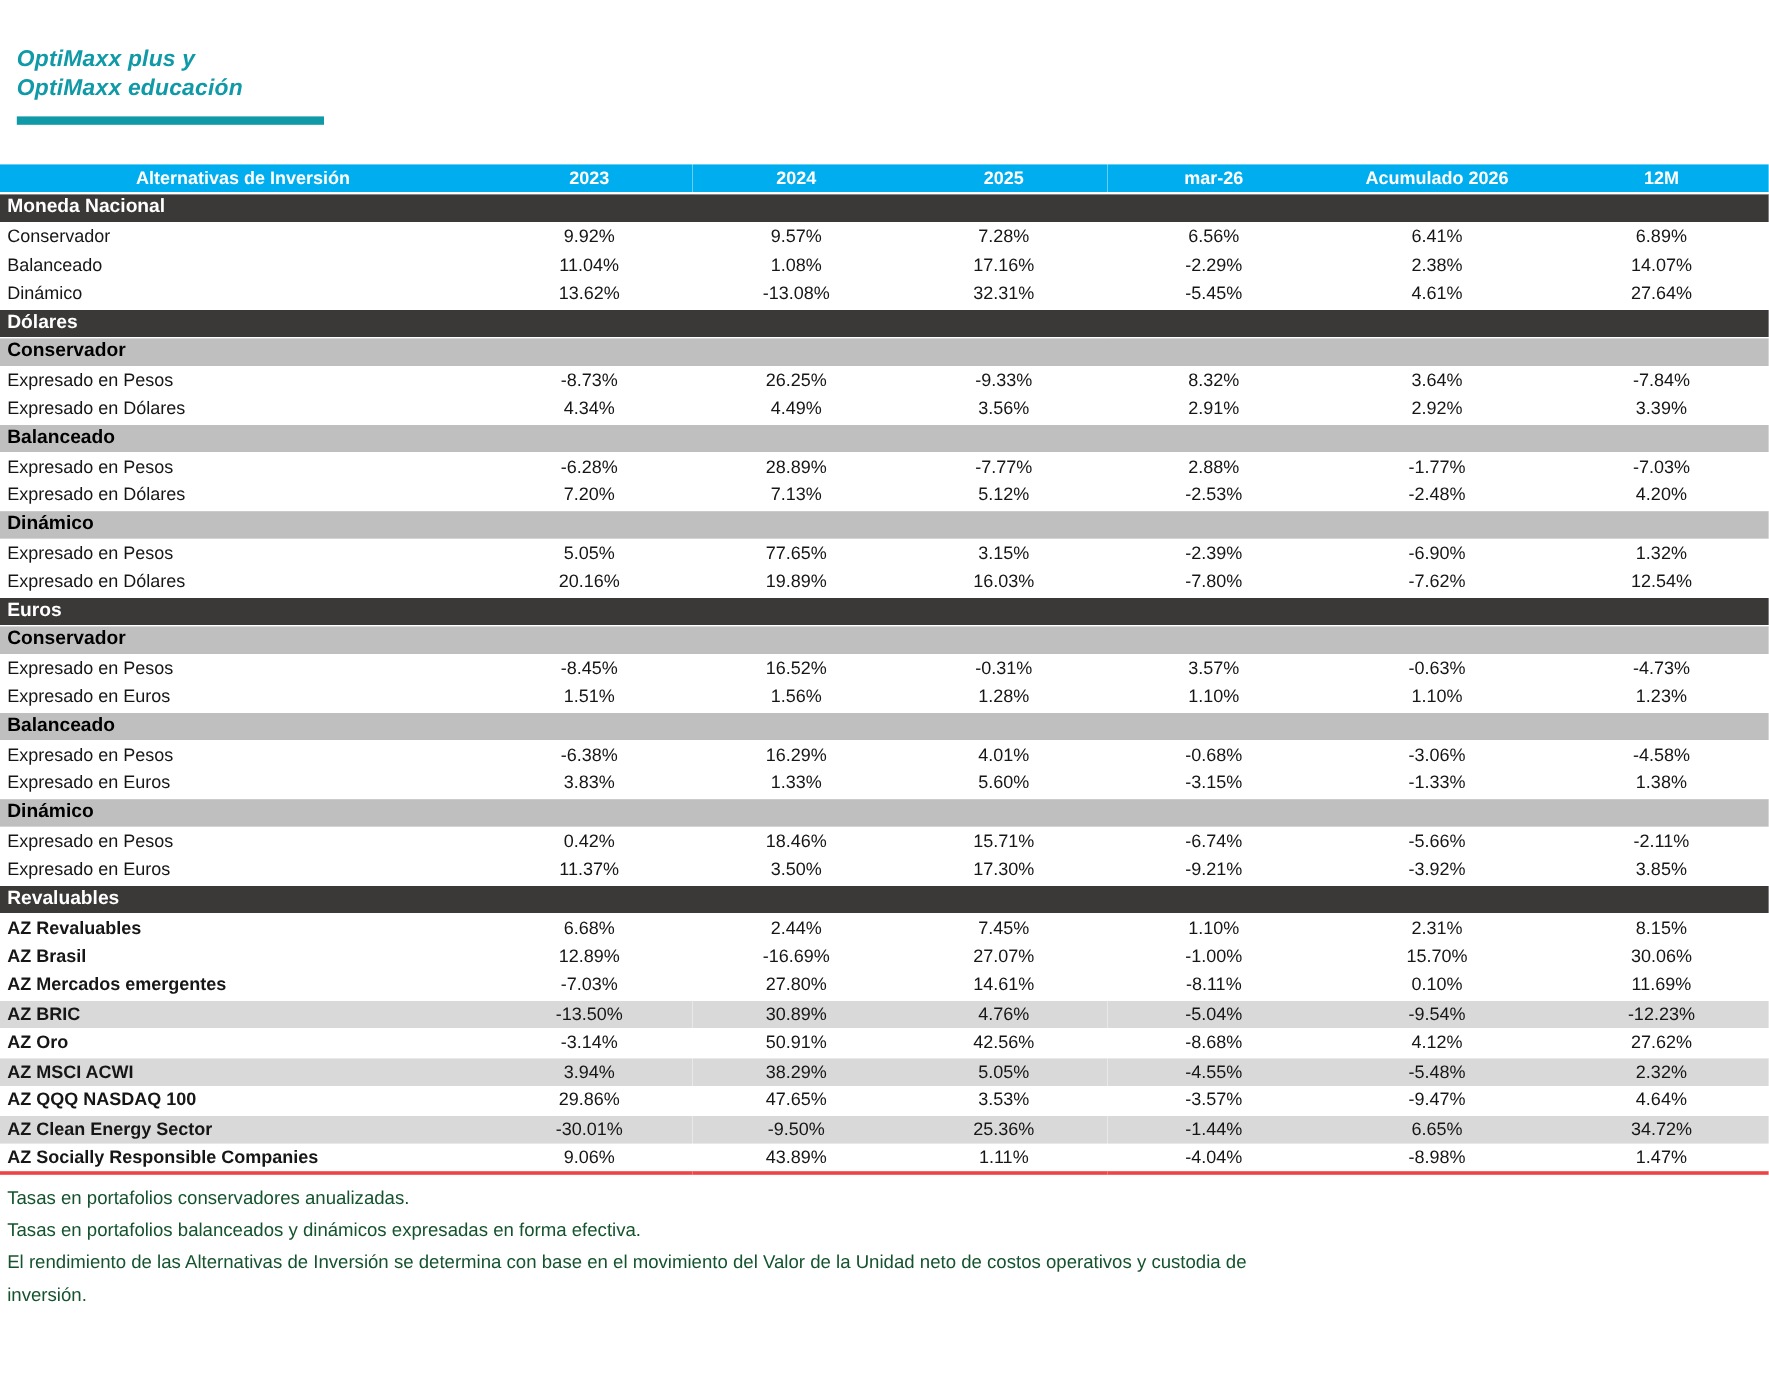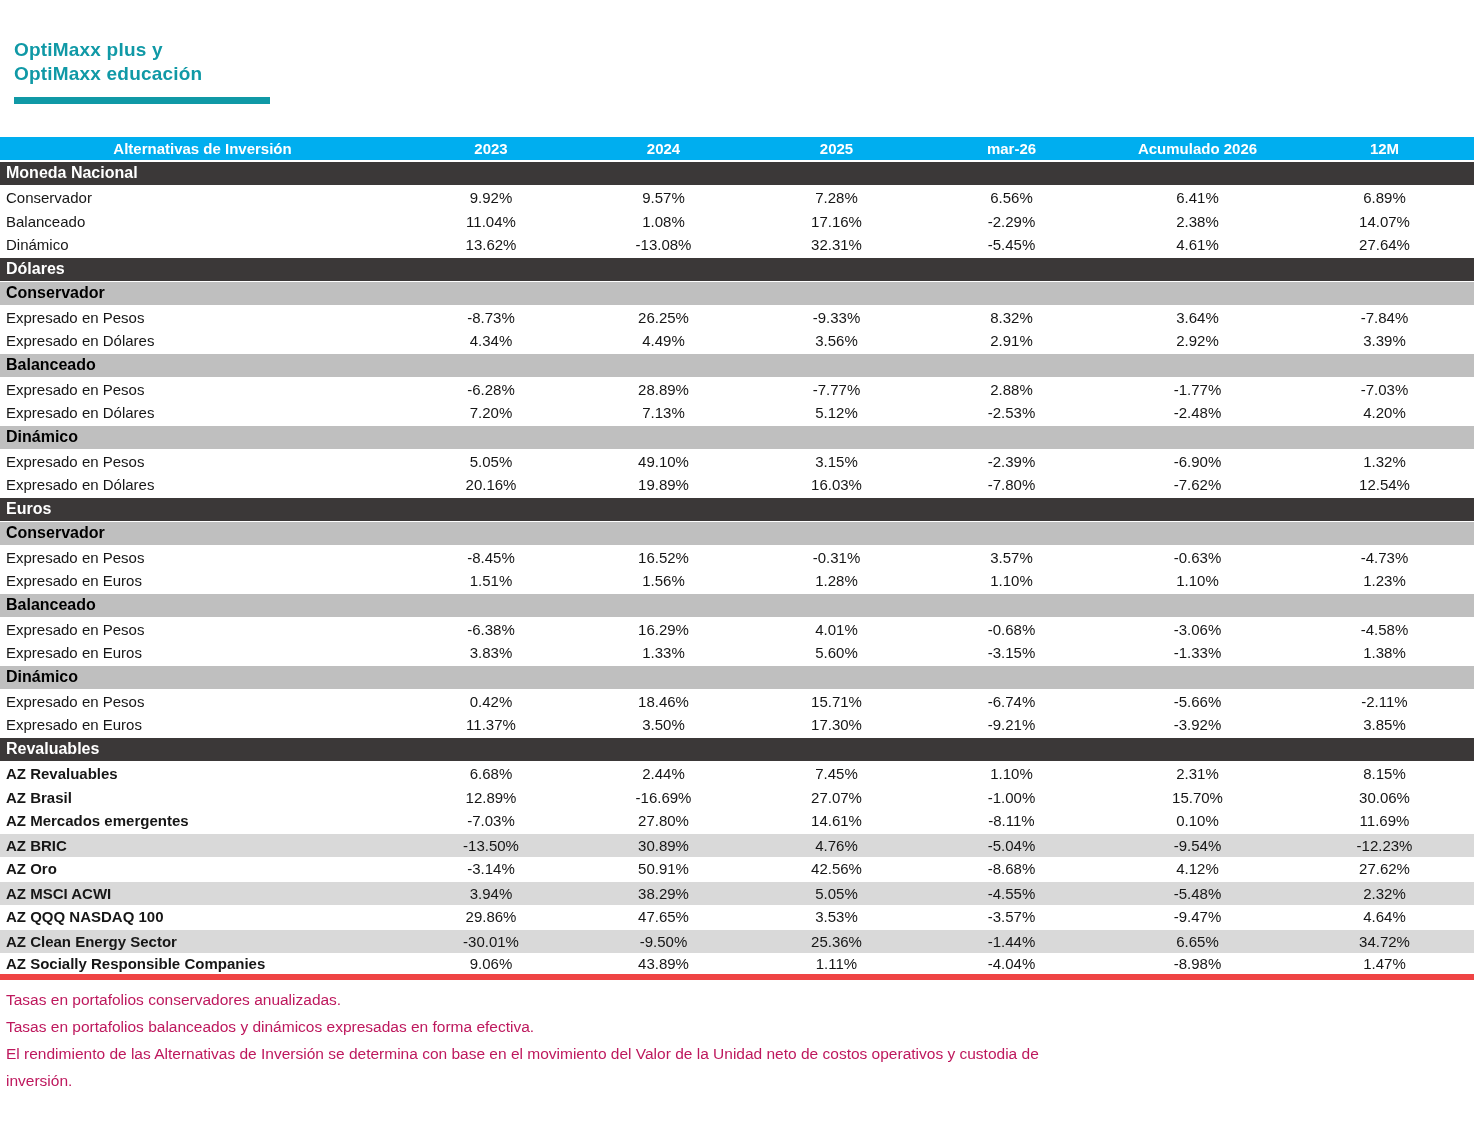--- a/index.html
+++ b/index.html
@@ -6,21 +6,21 @@
   html, body { margin: 0; padding: 0; background: #ffffff; }
   body {
     width: 1474px;
     height: 1147px;
     font-family: "Liberation Sans", sans-serif;
     color: #111111;
     overflow: hidden;
   }
 
   
-  .brand { padding: 38px 0 0 14px; }
+  .brand { padding: 38px 0 0 14px; font-style: italic; }
   .brand-title {
     color: #1099A6;
     font-weight: bold;
     font-size: 19px;
     line-height: 24px;
     letter-spacing: 0.2px;
   }
   .brand-bar {
     width: 256px;
     height: 7px;
@@ -28,21 +28,21 @@
     margin: 11px 0 0 0;
   }
 
   
   table.returns {
     width: 1474px;
     border-collapse: collapse;
     table-layout: fixed;
     margin-top: 33px;
     font-size: 15px;
-    border-bottom: 6px solid #ef4444;
+    border-bottom: 3px solid #ef4444;
   }
   table.returns td, table.returns th {
     padding: 0 6px;
     height: 24px;
     overflow: hidden;
     white-space: nowrap;
   }
   thead th {
     background: #00AEEF;
     color: #ffffff;
@@ -72,21 +72,21 @@
   tr.row-data.stripe td { background: #D9D9D9; border-top: 1px solid #ffffff; }
   td.label-cell { text-align: left; }
   td.label-cell.bold { font-weight: bold; }
   td.value-cell { text-align: center; }
 
   
   .footnotes {
     padding: 6px 0 0 6px;
     font-size: 15.5px;
     line-height: 27px;
-    color: #be185d;
+    color: #14532d;
   }
   .footnote { max-width: 1063px; }
 </style>
 </head>
 <body>
 
 <div class="brand">
   <div class="brand-title">OptiMaxx plus y</div>
   <div class="brand-title">OptiMaxx educación</div>
   <div class="brand-bar"></div>
@@ -188,21 +188,21 @@
         <td class="value-cell">-2.53%</td>
         <td class="value-cell">-2.48%</td>
         <td class="value-cell">4.20%</td>
       </tr>
       <tr class="row-subsection">
         <td colspan="7">Dinámico</td>
       </tr>
       <tr class="row-data">
         <td class="label-cell">Expresado en Pesos</td>
         <td class="value-cell">5.05%</td>
-        <td class="value-cell">49.10%</td>
+        <td class="value-cell">77.65%</td>
         <td class="value-cell">3.15%</td>
         <td class="value-cell">-2.39%</td>
         <td class="value-cell">-6.90%</td>
         <td class="value-cell">1.32%</td>
       </tr>
       <tr class="row-data">
         <td class="label-cell">Expresado en Dólares</td>
         <td class="value-cell">20.16%</td>
         <td class="value-cell">19.89%</td>
         <td class="value-cell">16.03%</td>

